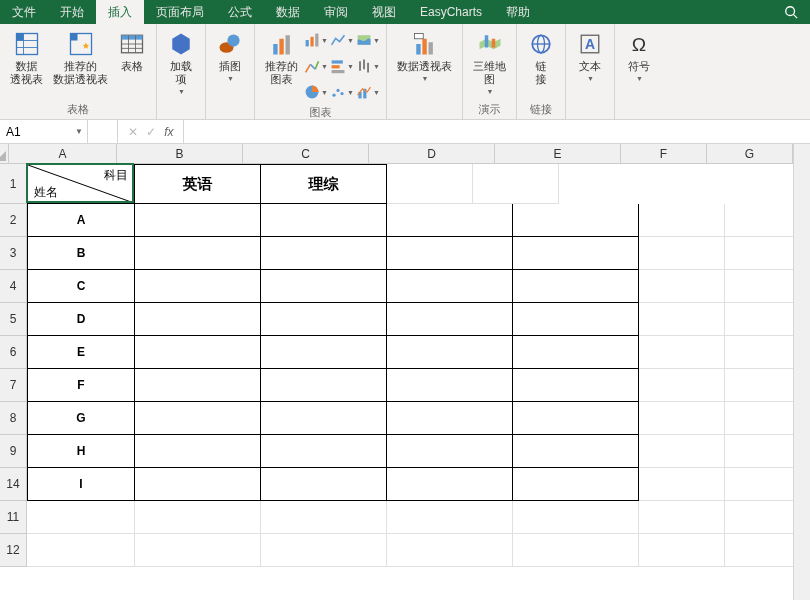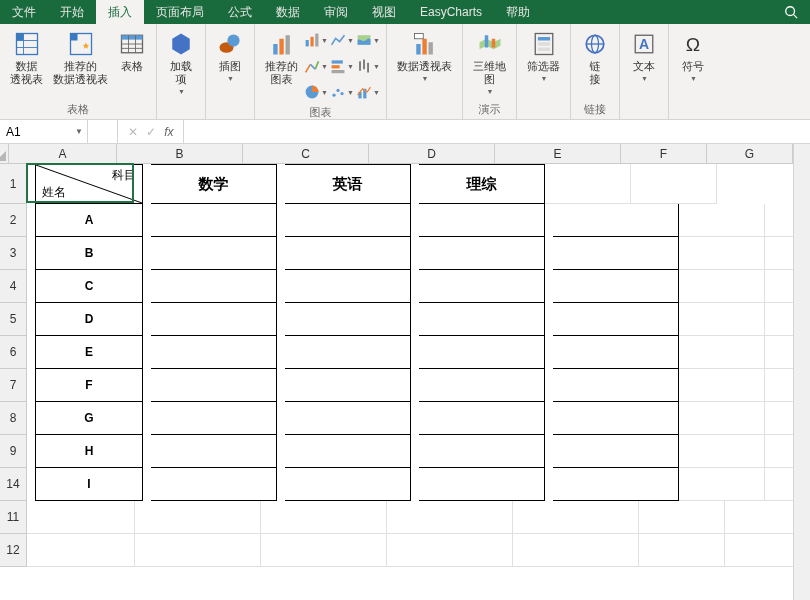--- a/index.html
+++ b/index.html
@@ -39,21 +39,21 @@
 .corner { width: 27px; height: 20px; background: #f0f0f0; border-right: 1px solid #ccc; border-bottom: 1px solid #ccc; position: relative; }
 .corner::after { content: ''; position: absolute; right: 2px; bottom: 2px; border-left: 10px solid transparent; border-bottom: 10px solid #b7b7b7; }
 .col-headers { display: flex; }
 .col-h { height: 20px; background: #f0f0f0; border-right: 1px solid #ccc; border-bottom: 1px solid #ccc; text-align: center; font-size: 12px; color: #333; display: flex; align-items: center; justify-content: center; }
 .row-headers { display: flex; flex-direction: column; }
 .row-h { width: 27px; background: #f0f0f0; border-right: 1px solid #ccc; border-bottom: 1px solid #ccc; text-align: center; font-size: 12px; color: #333; display: flex; align-items: center; justify-content: center; }
 .grid-body { position: relative; }
 .grid-row { display: flex; }
 .cell { border-right: 1px solid #e0e0e0; border-bottom: 1px solid #e0e0e0; font-size: 12px; display: flex; align-items: center; justify-content: center; background: #fff; }
 .cell.thick-r { border-right: 1.5px solid #000; }
-.cell.thick-b { border-bottom: 1.5px solid #000; margin-left: 8px; }
+.cell.thick-b { border-bottom: 1.5px solid #000; }
 .cell.thick-l { border-left: 1.5px solid #000; }
 .cell.thick-t { border-top: 1.5px solid #000; }
 .cell.bold { font-weight: bold; font-size: 15px; }
 .diag-cell { position: relative; }
 .diag-cell svg { position: absolute; top: 0; left: 0; width: 100%; height: 100%; }
 .diag-sub { position: absolute; right: 6px; top: 2px; font-size: 12px; }
 .diag-name { position: absolute; left: 6px; bottom: 2px; font-size: 12px; }
 .active-outline { position: absolute; border: 2px solid #217346; pointer-events: none; }
 .scroll-v { width: 17px; background: #f0f0f0; border-left: 1px solid #d4d4d4; }
 
@@ -280,37 +280,20 @@
           </div>
         <div class="ribbon-btn-label" style="white-space:pre-line">三维地
 图</div>
         <span class="dropdown-arrow">▼</span>
       </div>
     </div>
     <div class="ribbon-group-label">演示</div>
   </div>
 
 
-  <div class="ribbon-group">
-    <div class="ribbon-group-content">
-      <div class="ribbon-btn">
-        <div class="ribbon-icon">
-            <svg width="28" height="28" viewBox="0 0 32 32">
-              <rect x="6" y="4" width="20" height="24" fill="none" stroke="#666" stroke-width="1.5"></rect>
-              <rect x="9" y="8" width="14" height="4" fill="#5b9bd5"></rect>
-              <rect x="9" y="14" width="14" height="4" fill="#ddd"></rect>
-              <rect x="9" y="20" width="14" height="4" fill="#ddd"></rect>
-            </svg>
-          </div>
-        <div class="ribbon-btn-label">筛选器</div>
-        <span class="dropdown-arrow">▼</span>
-      </div>
-    </div>
-    <div class="ribbon-group-label"></div>
-  </div>
 
   <div class="ribbon-group">
     <div class="ribbon-group-content">
       <div class="ribbon-btn">
         <div class="ribbon-icon">
             <svg width="28" height="28" viewBox="0 0 32 32">
               <circle cx="16" cy="16" r="10" fill="none" stroke="#4472c4" stroke-width="2"></circle>
               <ellipse cx="16" cy="16" rx="4" ry="10" fill="none" stroke="#4472c4" stroke-width="1.5"></ellipse>
               <line x1="6" y1="16" x2="26" y2="16" stroke="#4472c4" stroke-width="1.5"></line>
             </svg>
@@ -399,21 +382,20 @@
         </div>
       <div class="grid-body" id="grid-body">
           <div class="grid-row">
             <div class="cell thick-r thick-b thick-t thick-l diag-cell" style="width: 108px; height: 40px;">
               <svg preserveAspectRatio="none" viewBox="0 0 100 40">
                 <line x1="0" y1="0" x2="100" y2="40" stroke="#000" stroke-width="1"></line>
               </svg>
               <span class="diag-sub">科目</span>
               <span class="diag-name">姓名</span>
             </div>
-            <div class="cell thick-r thick-b thick-t bold" style="width: 126px; height: 40px;">数学</div>
             <div class="cell thick-r thick-b thick-t bold" style="width: 126px; height: 40px;">英语</div>
             <div class="cell thick-r thick-b thick-t bold" style="width: 126px; height: 40px;">理综</div>
             <div class="cell" style="width: 86px; height: 40px;"></div>
             <div class="cell" style="width: 86px; height: 40px;"></div>
           </div>
           <div class="grid-row">
             <div class="cell thick-r thick-b thick-l" style="width: 108px; height: 33px; font-weight: bold;">A</div>
             <div class="cell thick-r thick-b" style="width: 126px; height: 33px;"></div>
             <div class="cell thick-r thick-b" style="width: 126px; height: 33px;"></div>
             <div class="cell thick-r thick-b" style="width: 126px; height: 33px;"></div>

